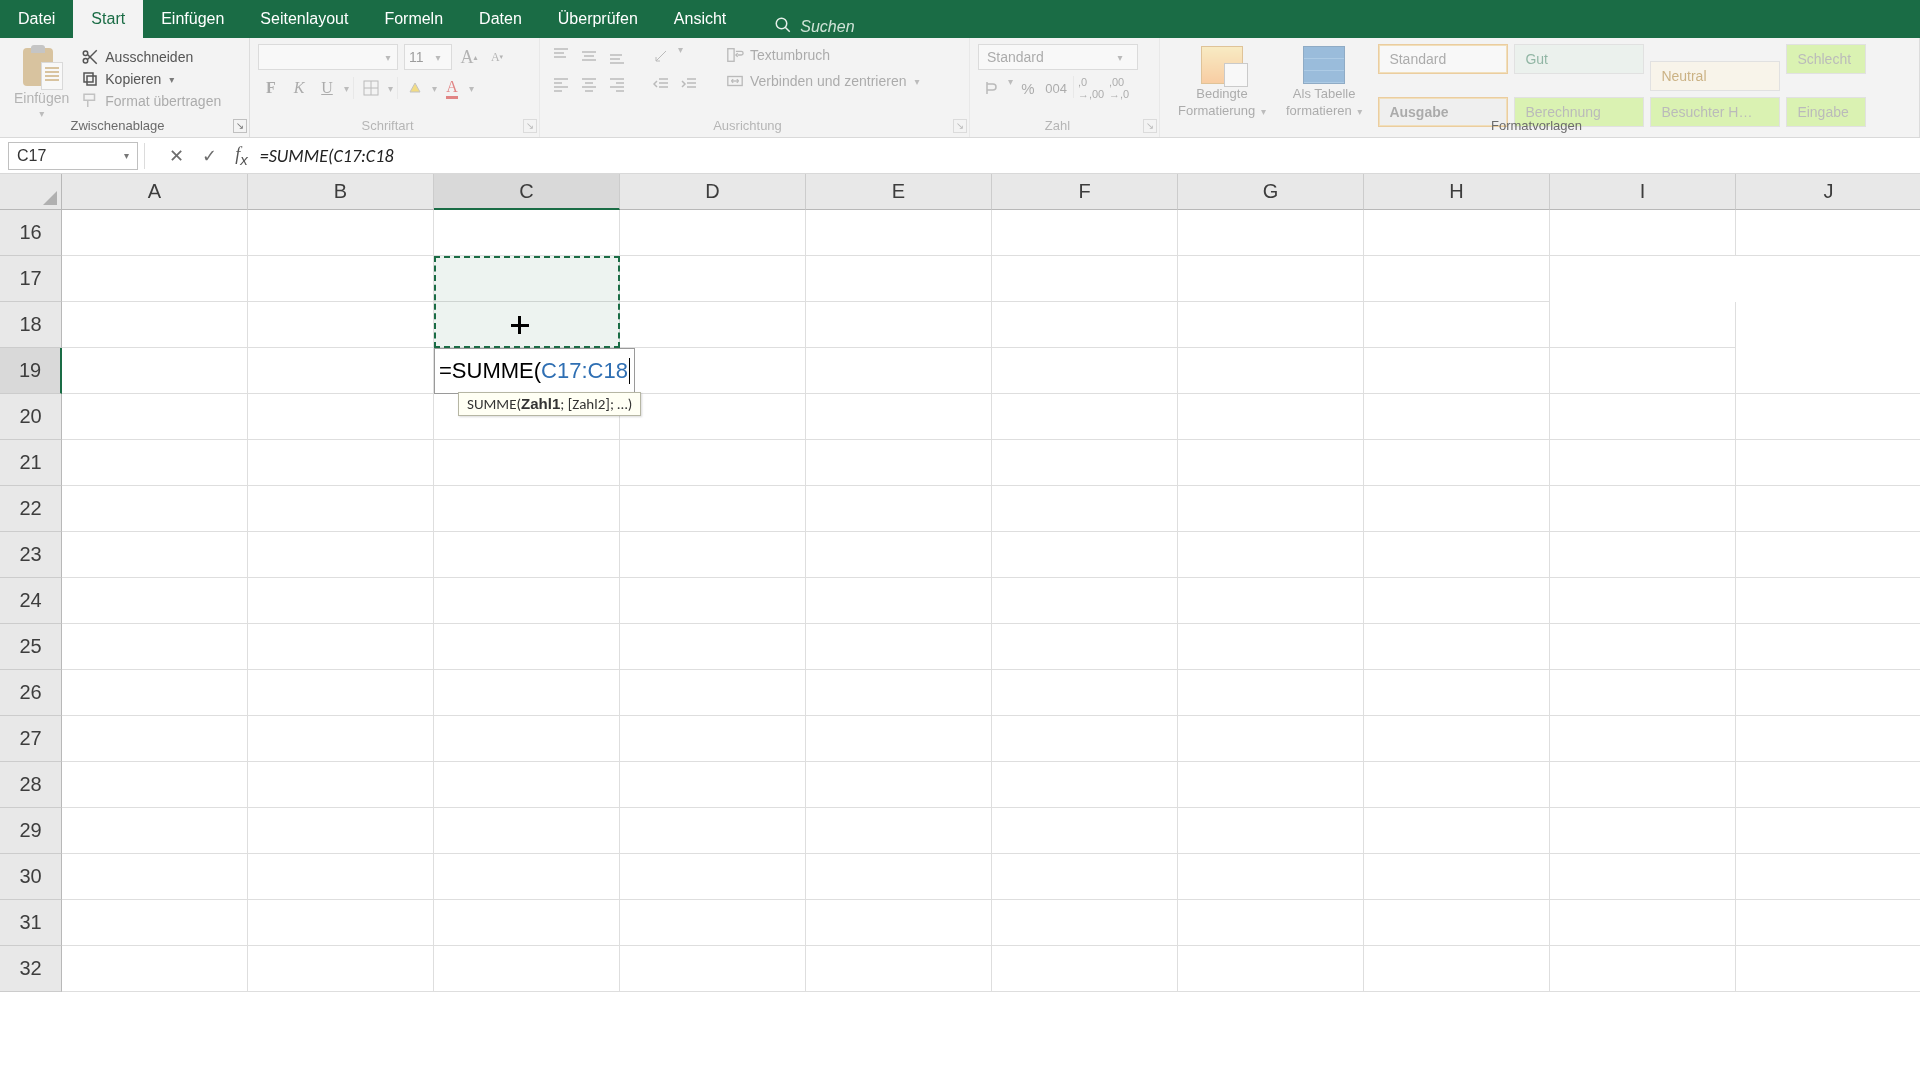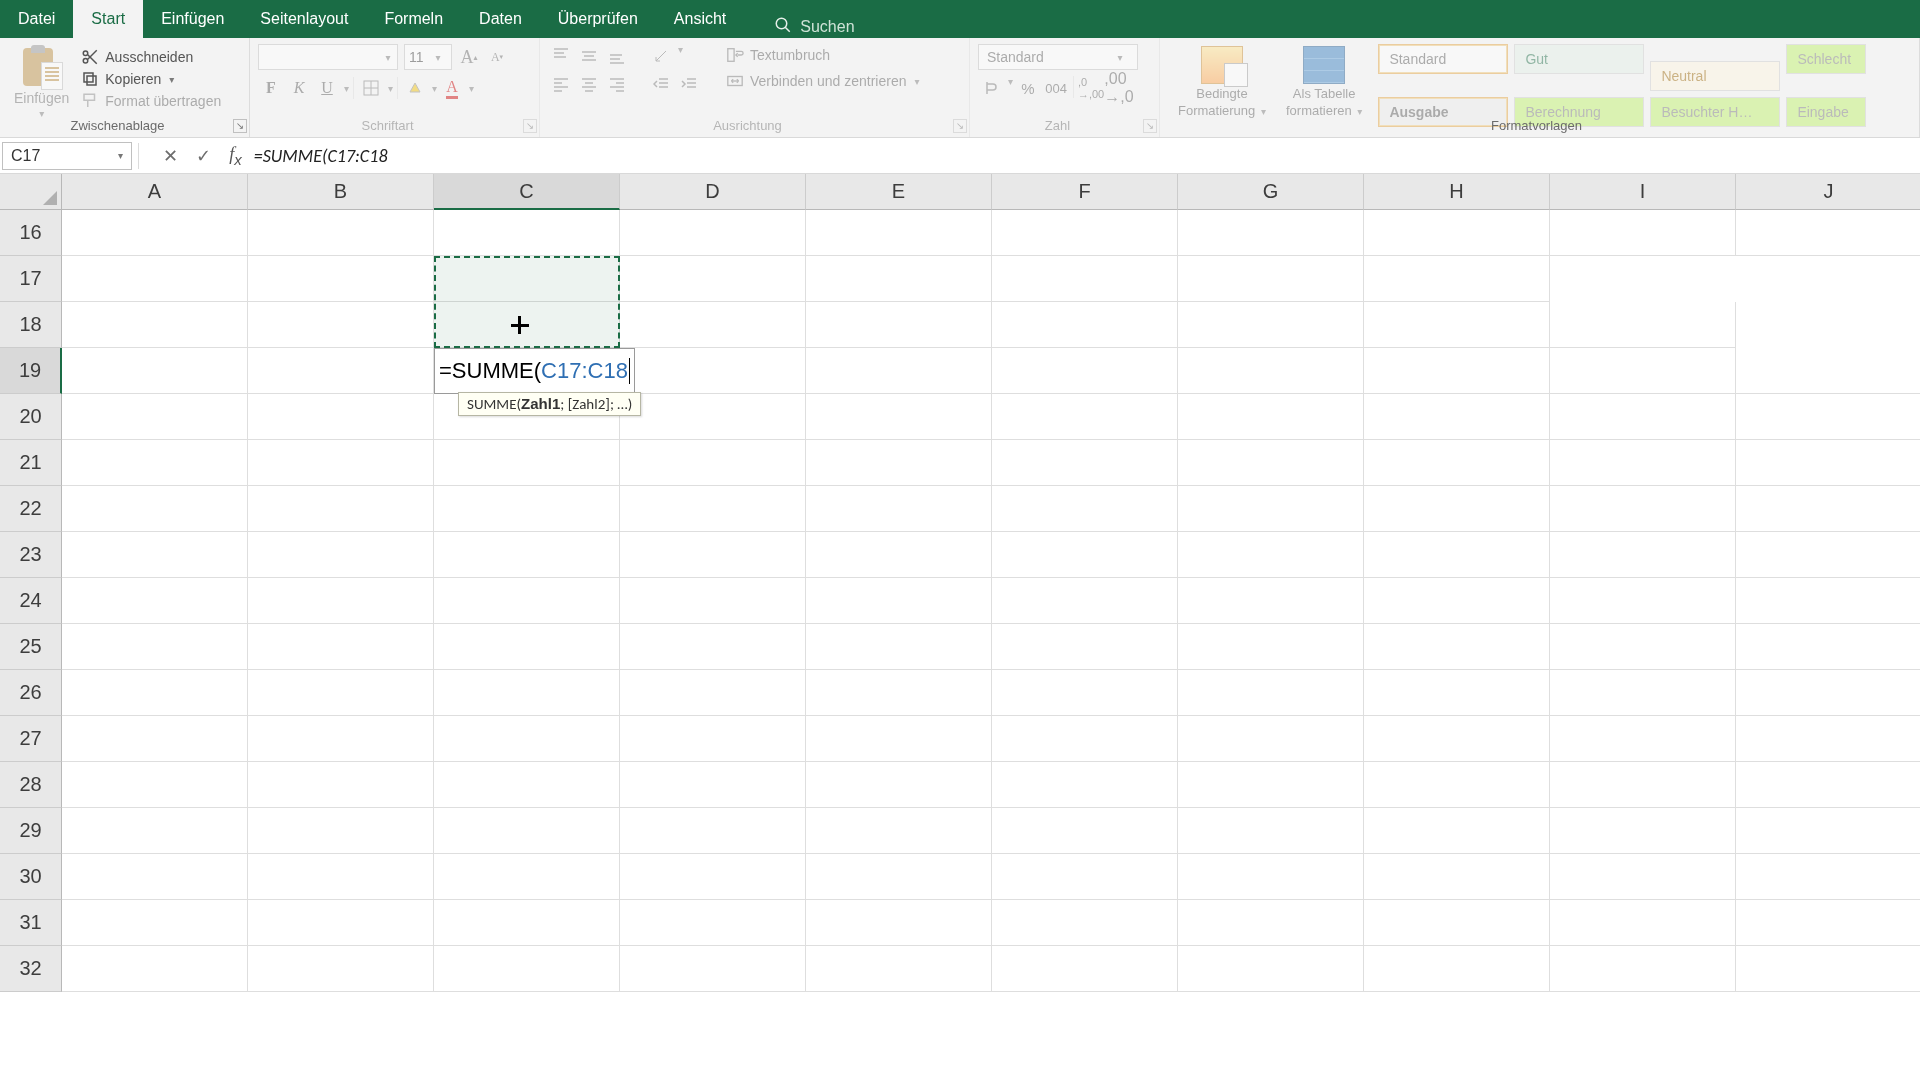--- a/index.html
+++ b/index.html
@@ -4,21 +4,21 @@
 <style>
 * { margin: 0; padding: 0; box-sizing: border-box; font-family: "Segoe UI", Tahoma, sans-serif; user-select: none; }
 body { background: #fff; overflow: hidden; width: 1920px; height: 1080px; }
 
 
 .tabstrip { height: 38px; background: #1a6c45; display: flex; align-items: flex-end; color: #fff; font-size: 16px; }
 .tab { padding: 10px 18px; cursor: pointer; }
 .tab.active { background: #f3f3f3; color: #1a6c45; }
 .search-wrap { margin-left: 30px; display: flex; align-items: center; gap: 8px; color: #e6efe9; }
 .search-icon svg { width: 18px; height: 18px; }
-.search-placeholder { color: #cfe3d7; }
+.search-placeholder { font-style: italic; color: #cfe3d7; }
 
 
 .ribbon { background: #f3f3f3; height: 100px; border-bottom: 1px solid #d9d9d9; display: flex; }
 .group { display: flex; flex-direction: column; border-right: 1px solid #dcdcdc; padding: 6px 8px 2px; position: relative; }
 .group-label { font-size: 13px; color: #6b6b6b; text-align: center; position: absolute; bottom: 4px; left: 0; right: 14px; }
 .group-launcher { position: absolute; right: 2px; bottom: 4px; width: 14px; height: 14px; border: 1px solid #c0c0c0; font-size: 10px; text-align: center; line-height: 12px; color: #7a7a7a; cursor: pointer; }
 .ribbon .disabled { opacity: .45; }
 
 
 .paste-big { display: flex; flex-direction: column; align-items: center; padding: 4px 6px; gap: 2px; }
@@ -73,21 +73,21 @@
 .stylerow { display: flex; gap: 6px; }
 .stylecell { width: 130px; height: 30px; display: flex; align-items: center; padding: 0 10px; font-size: 14px; color: #777; background: #bef264; border: 1px solid #ccc; cursor: pointer; }
 .stylecell.standard { background: #fff; color: #555; }
 .stylecell.gut { color: #1a6c45; background: #e3f0e7; }
 .stylecell.neutral { background: #fff6e0; color: #9c6500; margin-top: 17px; }
 .stylecell.ausgabe { background: #ececec; border: 1px solid #7a7a7a; color: #555; font-weight: bold; }
 .stylecell.highlight { border: 1.5px solid #e2a13a; box-shadow: 0 0 0 1px #f0c978 inset; }
 
 
 .fbar { height: 36px; display: flex; align-items: center; border-bottom: 1px solid #d9d9d9; }
-.namebox { width: 130px; height: 28px; border: 1px solid #c0c0c0; margin-left: 2px; display: flex; align-items: center; padding: 0 8px; font-size: 16px; color: #333; }
+.namebox { width: 130px; height: 28px; border: 1px solid #c0c0c0; margin-left: 8px; display: flex; align-items: center; padding: 0 8px; font-size: 16px; color: #333; }
 .namebox .ddbtn { margin-left: auto; color: #777; font-size: 10px; }
 .fb-btns { display: flex; gap: 18px; margin: 0 18px; color: #6d6d6d; }
 .fb-btns span { cursor: pointer; font-size: 18px; }
 .fxlabel { font-style: italic; font-family: "Times New Roman", serif; font-size: 18px; color: #555; margin-right: 12px; cursor: pointer; }
 .formula-input { flex: 1; height: 28px; border: none; outline: none; font-size: 18px; font-family: Calibri, sans-serif; color: #222; font-style: italic; }
 
 
 .sheetwrap { position: relative; }
 .selectall { position: absolute; left: 0; top: 0; width: 62px; height: 36px; background: #e8e8e8; border-right: 1px solid #b8b8b8; border-bottom: 1px solid #b8b8b8; cursor: pointer; }
 .selectall::after { content: ""; position: absolute; right: 4px; bottom: 4px; width: 0; height: 0; border-style: solid; border-width: 0 0 14px 14px; border-color: transparent transparent #b0b0b0 transparent; }
@@ -350,21 +350,21 @@
             </svg>
           </div>
           <span class="dd">▾</span>
         <div class="btn22" style="font-size:15px">%</div>
         <div class="btn22" style="font-size:13px">004</div>
         <div class="sep"></div>
         <div class="btn22">
             <span style="font-size:11px">,0<br>→,00</span>
           </div>
         <div class="btn22">
-            <span style="font-size:16px">,00<br>→,0</span>
+            <span style="font-size:11px">,00<br>→,0</span>
           </div>
       </div>
     </div>
     <div class="group-label">Zahl</div>
     <div class="group-launcher">↘</div>
   </div>
 
   <div class="group" style="flex:1">
     <div style="display:flex">
       <div class="bigbtn condfmt disabled">

